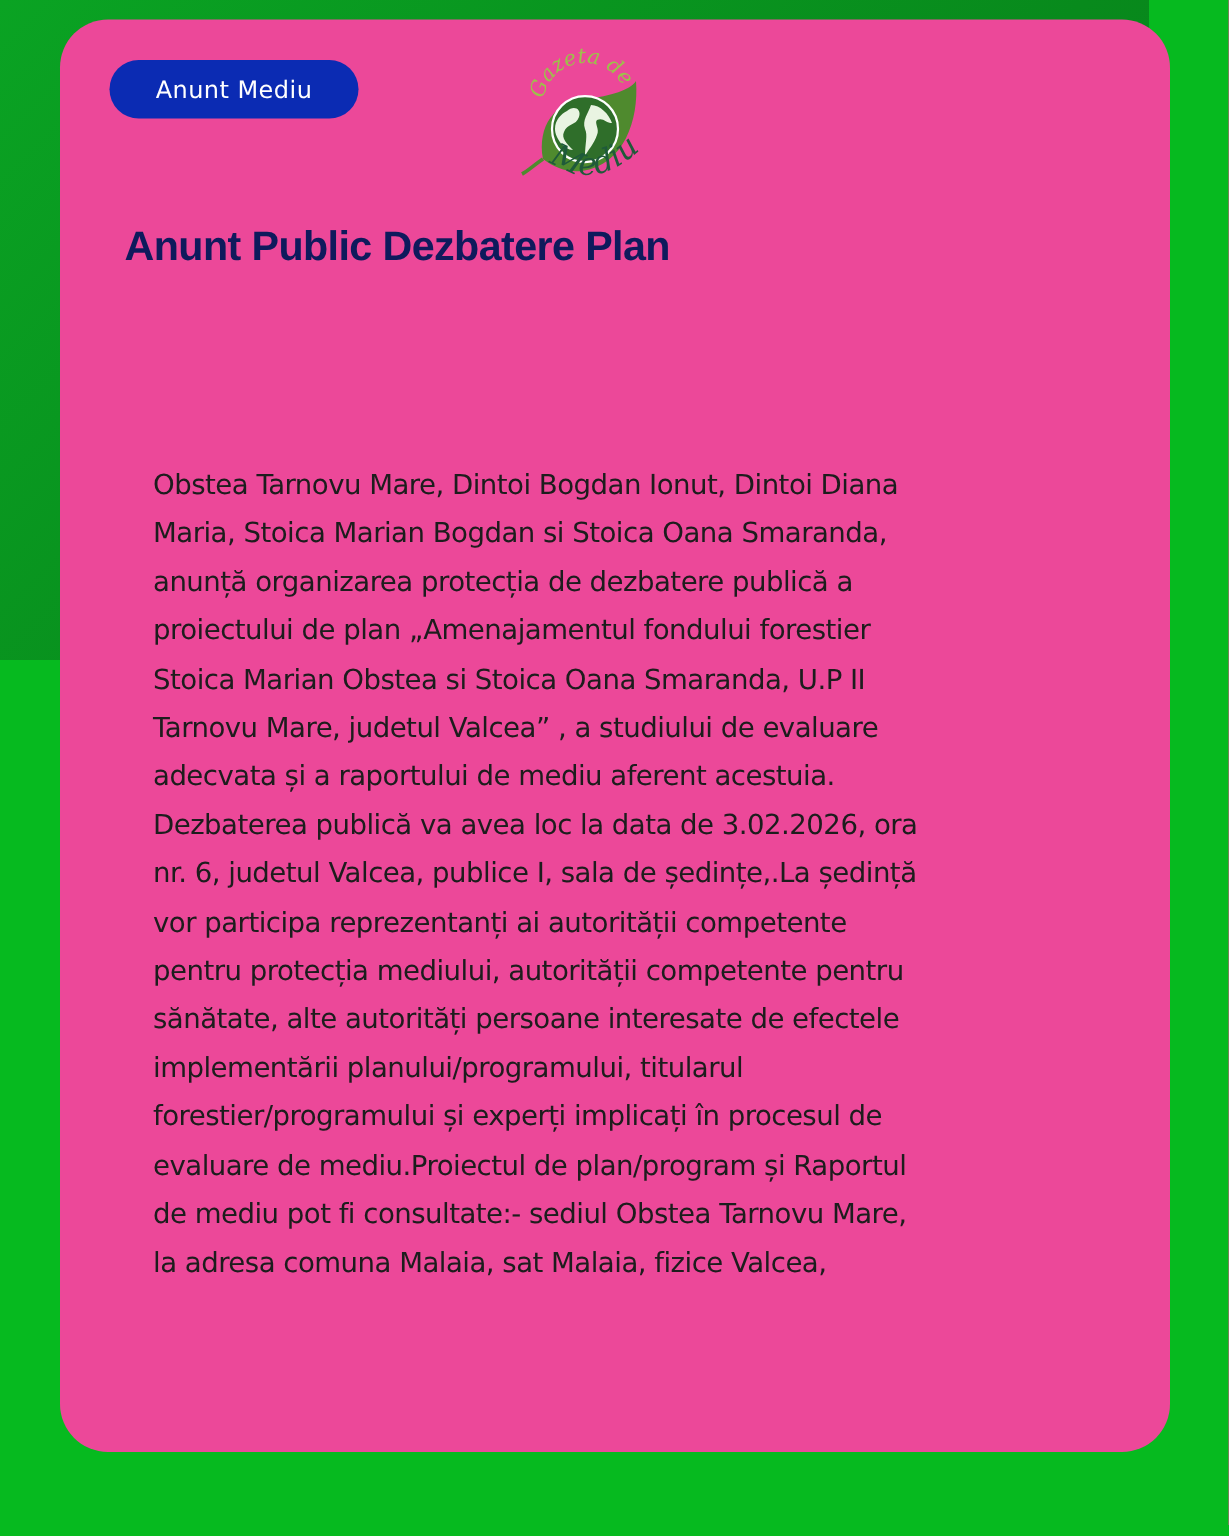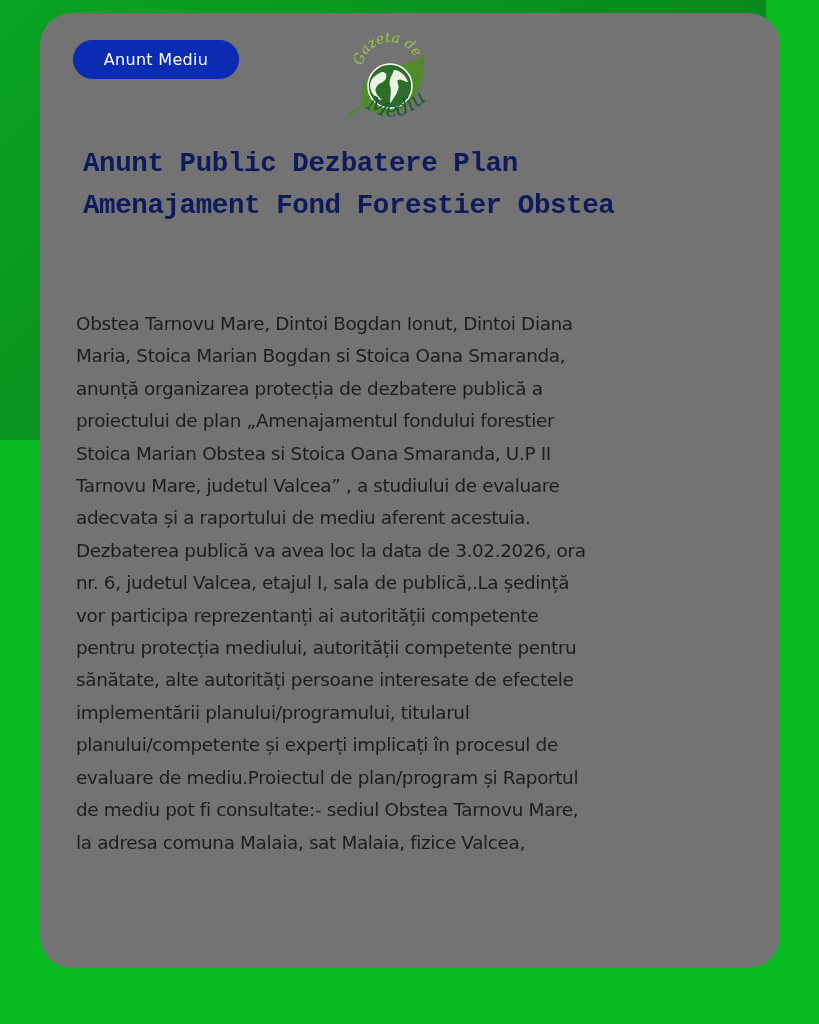--- a/index.html
+++ b/index.html
@@ -21,21 +21,21 @@
       width: 766px;
       height: 440px;
       background: linear-gradient(135deg, #0aa323 0%, #088a1c 60%, #077e19 100%);
     }
     .card {
       position: absolute;
       left: 40px;
       top: 13px;
       width: 740px;
       height: 955px;
-      background: #737373;
+      background: #ec4899;
       border-radius: 32px;
       overflow: hidden;
     }
     .pill {
       position: absolute;
       left: 33px;
       top: 27px;
       width: 166px;
       height: 39px;
       border-radius: 20px;
@@ -55,33 +55,33 @@
       width: 100px;
       height: 104px;
     }
     .title {
       position: absolute;
       left: 43px;
       top: 130px;
       width: 680px;
       margin: 0;
       color: #0f1a5c;
-      font-family: Liberation Mono, monospace;
+      font-family: Liberation Sans, sans-serif;
       font-weight: bold;
       font-size: 27.5px;
       line-height: 42px;
       letter-spacing: -0.4px;
     }
     .title span {
       display: block;
       white-space: nowrap;
     }
     .body-text {
       position: absolute;
-      left: 36px;
+      left: 62px;
       top: 295px;
       width: 680px;
       margin: 0;
       color: #1d1d1d;
       font-family: "DejaVu Sans", sans-serif;
       font-size: 18.4px;
       line-height: 32.4px;
       letter-spacing: -0.35px;
     }
     .body-text span {
@@ -119,36 +119,35 @@
         <textPath href="#arcTop" startOffset="4">Gazeta de</textPath>
       </text>
       <text font-family="DejaVu Serif, serif" font-size="21" font-style="italic" fill="#1f5a3a">
         <textPath href="#arcBot" startOffset="8">Mediu</textPath>
       </text>
     </svg>
   </div>
 
   <h1 class="title">
     <span>Anunt Public Dezbatere Plan</span>
-    <span>Amenajament Fond Forestier Obstea</span>
   </h1>
 
   <div class="body-text">
     <span>Obstea Tarnovu Mare, Dintoi Bogdan Ionut, Dintoi Diana</span>
     <span>Maria, Stoica Marian Bogdan si Stoica Oana Smaranda,</span>
     <span>anunță organizarea protecția de dezbatere publică a</span>
     <span>proiectului de plan „Amenajamentul fondului forestier</span>
     <span>Stoica Marian Obstea si Stoica Oana Smaranda, U.P II</span>
     <span>Tarnovu Mare, judetul Valcea” , a studiului de evaluare</span>
     <span>adecvata și a raportului de mediu aferent acestuia.</span>
     <span>Dezbaterea publică va avea loc la data de 3.02.2026, ora</span>
-    <span>nr. 6, judetul Valcea, etajul I, sala de publică,.La ședință</span>
+    <span>nr. 6, judetul Valcea, publice I, sala de ședințe,.La ședință</span>
     <span>vor participa reprezentanți ai autorității competente</span>
     <span>pentru protecția mediului, autorității competente pentru</span>
     <span>sănătate, alte autorități persoane interesate de efectele</span>
     <span>implementării planului/programului, titularul</span>
-    <span>planului/competente și experți implicați în procesul de</span>
+    <span>forestier/programului și experți implicați în procesul de</span>
     <span>evaluare de mediu.Proiectul de plan/program și Raportul</span>
     <span>de mediu pot fi consultate:- sediul Obstea Tarnovu Mare,</span>
     <span>la adresa comuna Malaia, sat Malaia, fizice Valcea,</span>
   </div>
 
 </div>
 
 </body></html>

